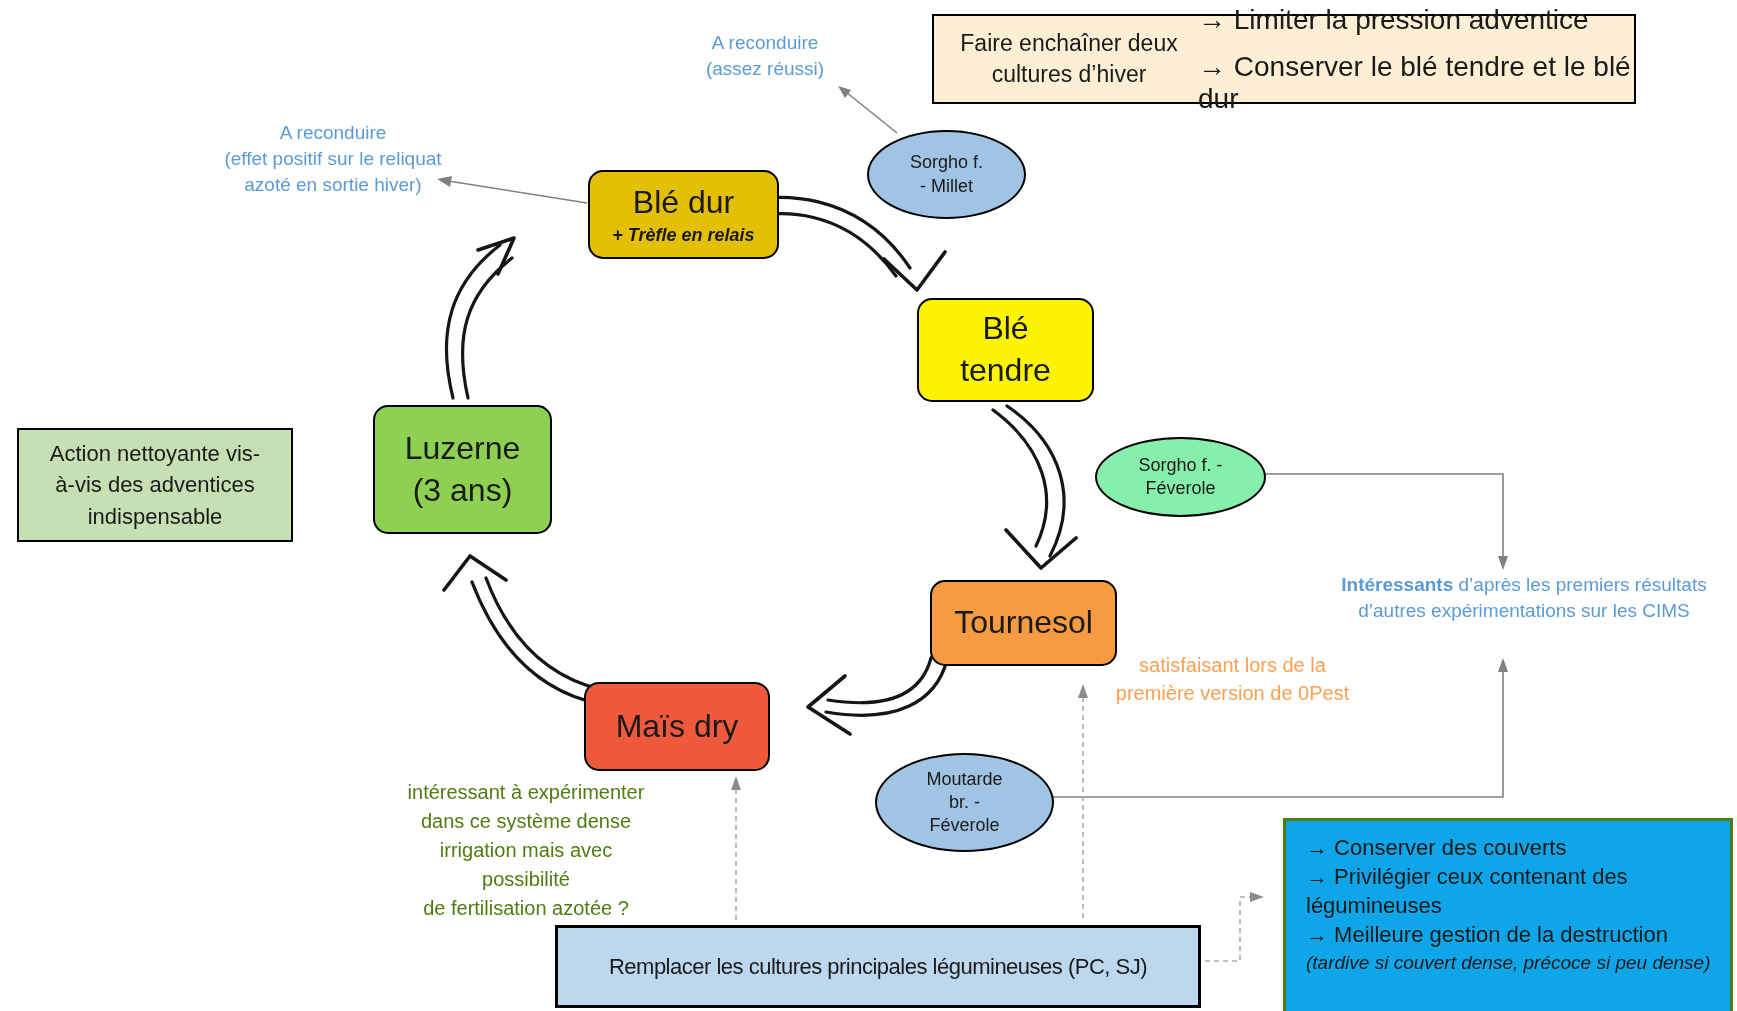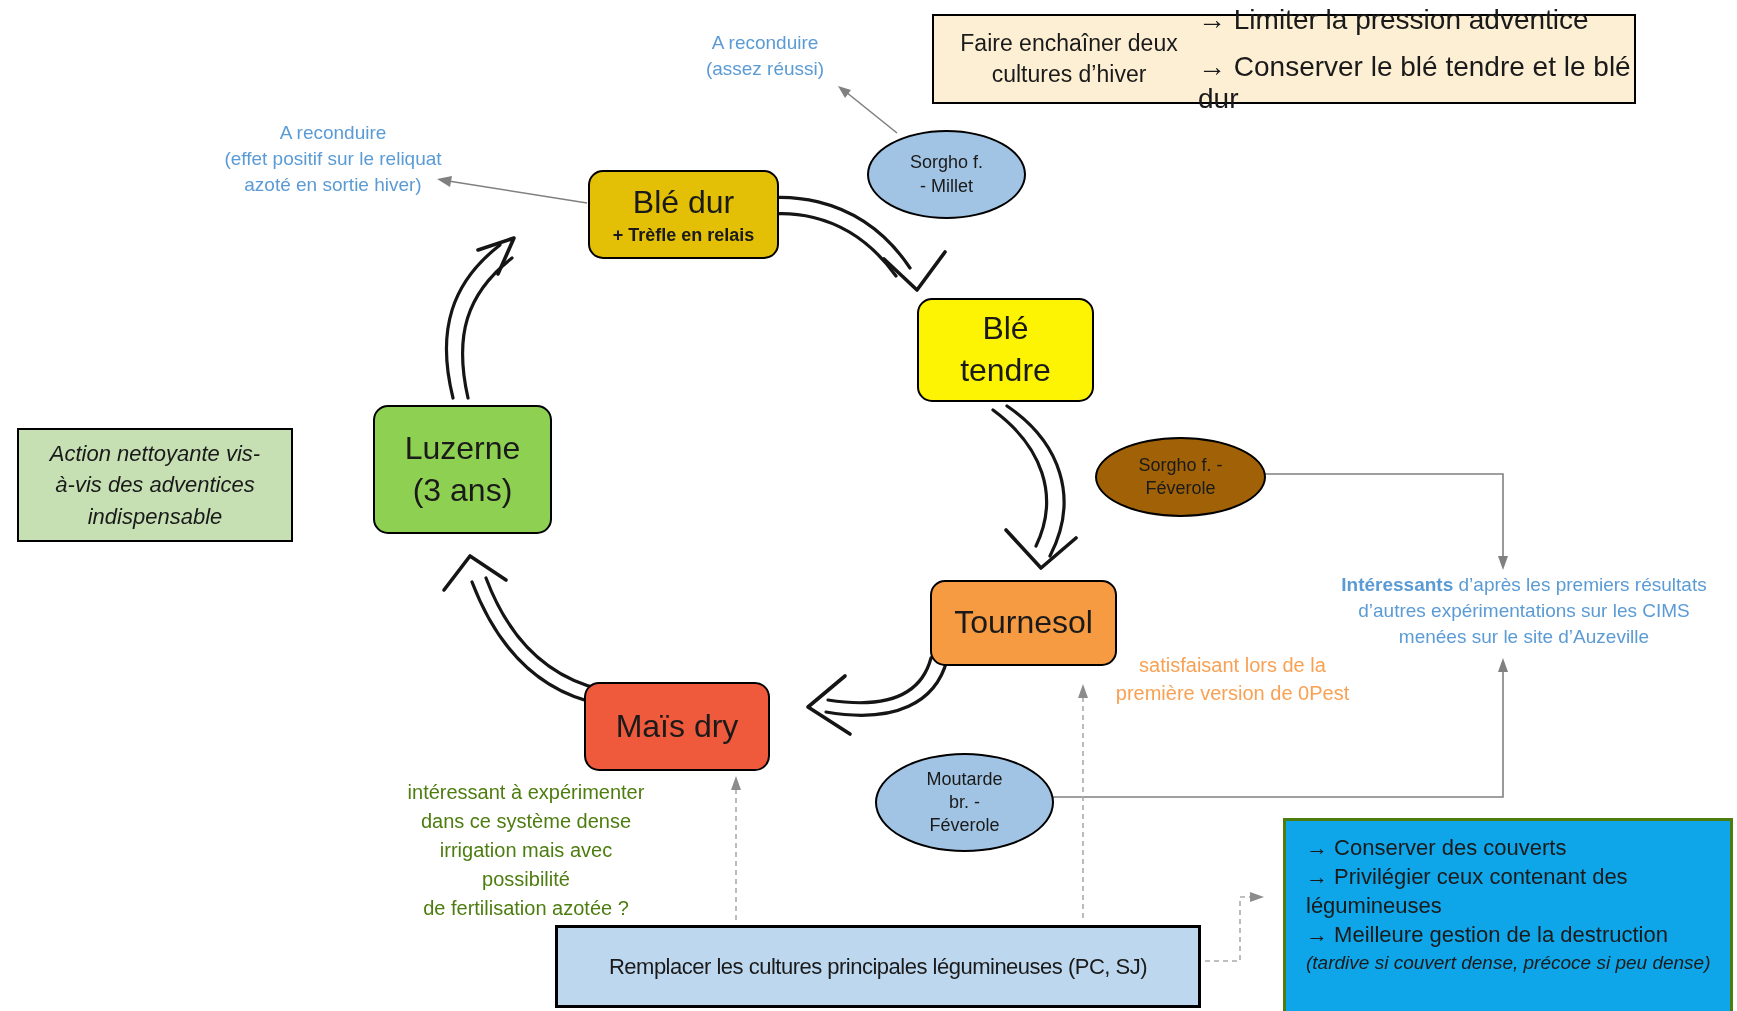--- a/index.html
+++ b/index.html
@@ -7,36 +7,36 @@
     position:relative;width:1737px;height:1011px;background:#ffffff;overflow:hidden;
     font-family:"Liberation Sans","DejaVu Sans",sans-serif;color:#1a1a1a;
   }
   .layer{position:absolute;left:0;top:0;width:1737px;height:1011px;pointer-events:none;}
 
   
   .crop{position:absolute;border:2.5px solid #000;border-radius:15px;
         display:flex;flex-direction:column;align-items:center;justify-content:center;
         text-align:center;line-height:1.3;}
   .crop .ttl{font-size:32px;}
-  .crop .sub{font-size:18px;font-weight:600;margin-top:1px;}
+  .crop .sub{font-size:18px;font-style:italic;font-weight:600;margin-top:1px;}
 
   
   .ellipse{position:absolute;border:2.5px solid #000;border-radius:50%;
         display:flex;flex-direction:column;align-items:center;justify-content:center;
         text-align:center;font-size:18px;line-height:1.28;}
 
   
   .goalbox{position:absolute;left:932px;top:14px;width:700px;height:86px;
         border:2.5px solid #000;background:#FCEFD4;display:flex;align-items:center;}
   .goalbox .gtitle{width:242px;margin-left:14px;text-align:center;font-size:23px;line-height:1.35;}
   .goalbox .gitems{flex:1;display:flex;flex-direction:column;gap:15px;font-size:28px;padding-left:8px;}
 
   .greennote{position:absolute;left:17px;top:428px;width:272px;height:110px;
         border:2.5px solid #000;background:#C6E0B4;display:flex;flex-direction:column;
-        align-items:center;justify-content:center;text-align:center;font-size:22px;line-height:1.42;font-style:italic;}
+        align-items:center;justify-content:center;text-align:center;font-size:22px;line-height:1.42;}
 
   .replacebox{position:absolute;left:555px;top:925px;width:640px;height:77px;
         border:3px solid #000;background:#BDD7EE;display:flex;align-items:center;justify-content:center;
         font-size:22px;letter-spacing:-0.5px;white-space:nowrap;}
 
   .coversbox{position:absolute;left:1283px;top:818px;width:450px;height:236px;
         border:3px solid #4d7c0f;background:#0ea5e9;box-sizing:border-box;
         padding:12px 16px 10px 20px;font-size:22px;line-height:1.32;}
   .coversbox .foot{font-size:19px;font-style:italic;margin-top:1px;}
 
@@ -134,21 +134,21 @@
   </div>
   <div class="crop" style="left: 373px; top: 405px; width: 175px; height: 125px; background: rgb(142, 208, 81);">
     <div class="ttl">Luzerne</div>
     <div class="ttl">(3 ans)</div>
   </div>
 
   <div class="ellipse" style="left: 867px; top: 130px; width: 155px; height: 85px; background: rgb(161, 196, 228);">
     <div>Sorgho f.</div>
     <div>- Millet</div>
   </div>
-  <div class="ellipse" style="left: 1095px; top: 437px; width: 167px; height: 76px; background: #a16207;">
+  <div class="ellipse" style="left: 1095px; top: 437px; width: 167px; height: 76px; background: #86efac;">
     <div>Sorgho f. -</div>
     <div>Féverole</div>
   </div>
   <div class="ellipse" style="left: 875px; top: 753px; width: 175px; height: 95px; background: rgb(161, 196, 228);">
     <div>Moutarde</div>
     <div>br. -</div>
     <div>Féverole</div>
   </div>
 
   <div class="greennote">
@@ -164,21 +164,20 @@
 
   <div class="note blue" style="left:183px;top:120px;width:300px;">
     <div>A reconduire</div>
     <div>(effet positif sur le reliquat</div>
     <div>azoté en sortie hiver)</div>
   </div>
 
   <div class="note blue" style="left:1318px;top:572px;width:412px;">
     <div><span class="bold">Intéressants</span><span> d’après les premiers résultats</span></div>
     <div>d’autres expérimentations sur les CIMS</div>
-    <div>menées sur le site d’Auzeville</div>
   </div>
 
   <div class="note orange" style="left:1110px;top:651px;width:245px;">
     <div>satisfaisant lors de la</div>
     <div>première version de 0Pest</div>
   </div>
 
   <div class="note red" style="left:395px;top:778px;width:262px;">
     <div>intéressant à expérimenter</div>
     <div>dans ce système dense</div>

